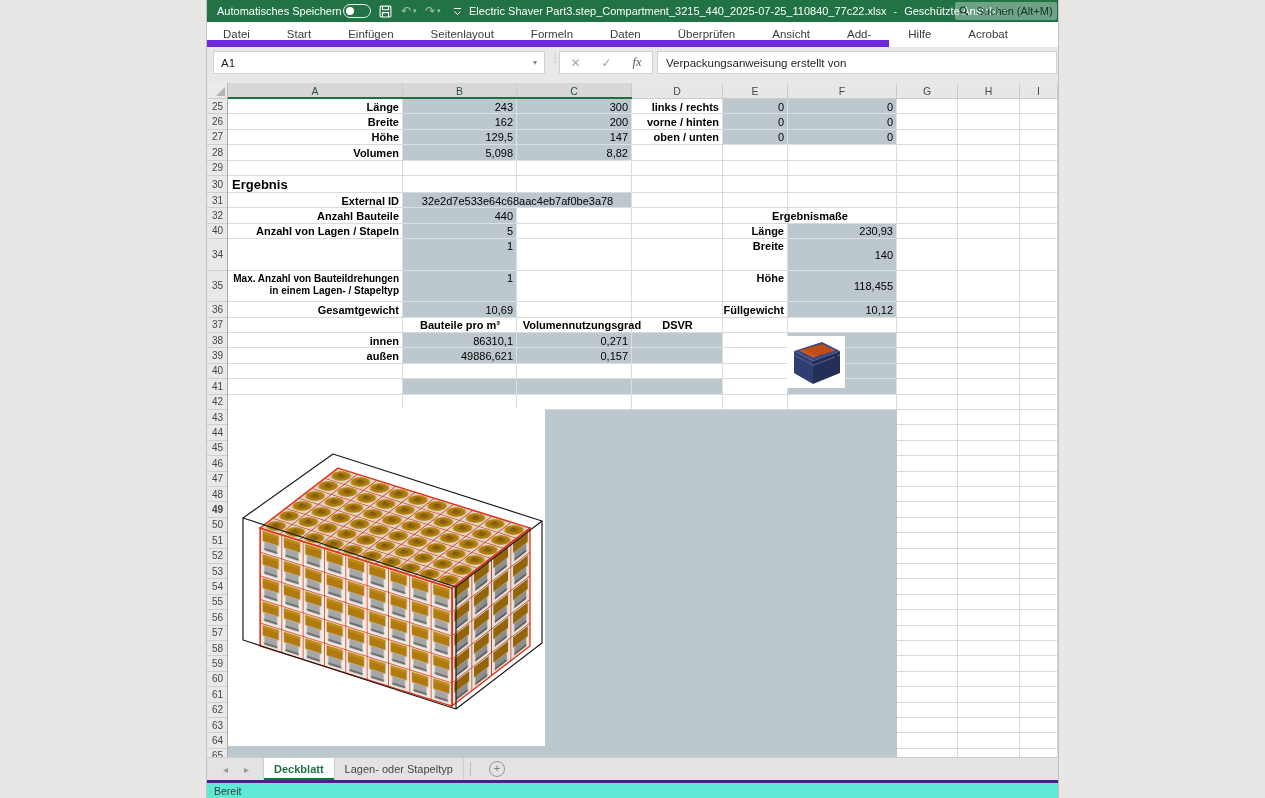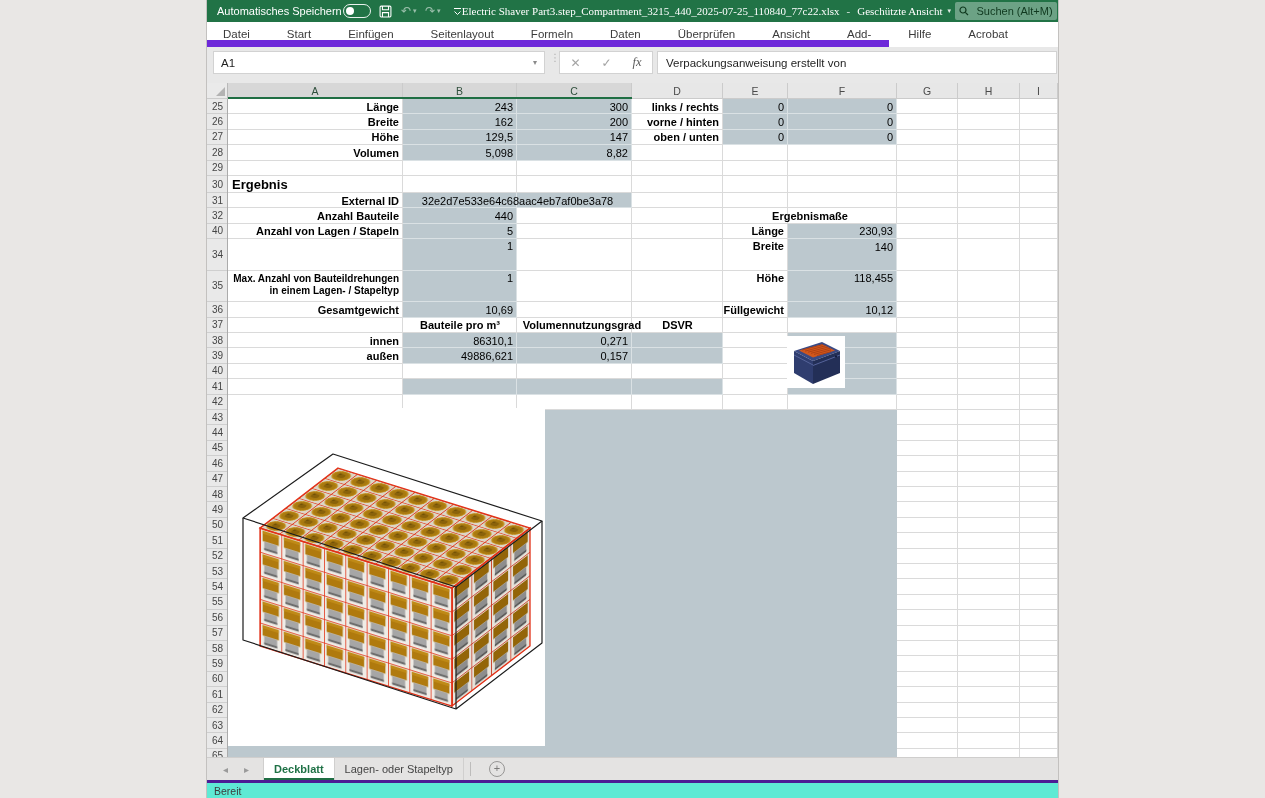--- a/index.html
+++ b/index.html
@@ -3,21 +3,21 @@
 <meta charset="utf-8">
 <style>
   html,body{margin:0;padding:0;}
   body{width:1265px;height:798px;background:#e9e7e5;font-family:"Liberation Sans",sans-serif;overflow:hidden;position:relative;}
   .window{position:absolute;left:207px;top:0;width:851px;height:798px;background:#fff;overflow:hidden;box-shadow:0 0 0 1px #c3c1bf;}
   
   .titlebar{position:absolute;left:0;top:0;width:851px;height:22px;background:#217346;color:#fff;}
   .tb-item{position:absolute;top:0;height:22px;display:flex;align-items:center;font-size:11px;color:#fff;white-space:nowrap;}
   .toggle{width:26px;height:12px;border:1px solid rgba(255,255,255,.9);border-radius:7px;position:relative;}
   .toggle .knob{position:absolute;left:2px;top:1.5px;width:8px;height:8px;border-radius:50%;background:#fff;}
-  .tb-filename{justify-content:flex-end;font-family:Liberation Serif, serif;}
+  .tb-filename{justify-content:flex-start;}
   .searchpill{background:rgba(255,255,255,.34);border-radius:2px;justify-content:center;gap:7px;color:#10391f;height:18px;top:2px;}
   
   .ribbon{position:absolute;left:0;top:22px;width:682px;height:25px;background:#fff;display:flex;padding-left:6px;box-sizing:border-box;border-bottom:7px solid #6d28d9;gap:17px;}
   .rtab{padding:0 10px;line-height:25px;font-size:11.5px;color:#3b3b3b;}
   
   .fbar{position:absolute;left:0;top:47px;width:851px;height:36px;background:#e8e8e8;}
   .namebox{position:absolute;left:6px;top:4px;width:332px;height:23px;background:#fff;border:1px solid #d2d2d2;box-sizing:border-box;font-size:11.5px;color:#222;display:flex;align-items:center;padding-left:7px;}
   .namebox .caret{position:absolute;right:7px;font-size:8px;color:#8a8a8a;}
   .fdots{position:absolute;left:343px;top:8px;color:#b0b0b0;font-size:10px;letter-spacing:0;line-height:5px;}
   .fxgroup{position:absolute;left:352px;top:4px;width:94px;height:23px;background:#fff;border:1px solid #d2d2d2;box-sizing:border-box;display:flex;align-items:center;justify-content:space-around;}
@@ -33,21 +33,21 @@
   .greenline{position:absolute;top:14px;height:2px;background:#1f6e43;}
   
   .sheet{position:absolute;left:0;top:99px;width:851px;height:658px;background:#fff;overflow:hidden;}
   .vline{position:absolute;width:1px;background:#dadada;top:0;height:658px;}
   .hline{position:absolute;height:1px;background:#dadada;}
   .rowhdrstrip{position:absolute;left:0;top:0;width:21px;height:658px;background:#e9e9e9;}
   .rowhdredge{position:absolute;left:20px;top:0;width:1px;height:658px;background:#ababab;}
   .rowhdr{position:absolute;left:0;width:21px;background:#e9e9e9;border-bottom:1px solid #cfcfcf;box-sizing:border-box;font-size:10px;color:#454545;display:flex;align-items:center;justify-content:center;}
   .cell{position:absolute;display:flex;align-items:center;font-size:11px;color:#000;white-space:nowrap;padding:0 4px;box-sizing:border-box;}
   .b{font-weight:bold}.r{justify-content:flex-end}.c{justify-content:center}.l{justify-content:flex-start}
-  .vt{align-items:flex-start;padding-top:1px}.vb{align-items:flex-end;padding-bottom:18px}
+  .vt{align-items:flex-start;padding-top:1px}.vb{align-items:flex-end;padding-bottom:10px}
   .wrap{white-space:normal;text-align:right;line-height:12.5px;align-items:flex-start;padding-top:2px}
   .big{font-size:13px}.sm{font-size:10px}
   .shade-cell{position:absolute;background:#bcc8ce;border-right:1px solid rgba(255,255,255,.45);border-bottom:1px solid rgba(255,255,255,.45);box-sizing:border-box;}
   .shade-solid{position:absolute;background:#bcc8ce;}
   .imgbox{position:absolute;background:#fff;}
   
   .tabbar{position:absolute;left:0;top:757px;width:851px;height:23px;background:#e4e3e2;border-top:1px solid #cfcecd;box-sizing:border-box;display:flex;align-items:stretch;}
   .navarrows{display:flex;align-items:center;gap:16px;padding:0 14px 0 16px;color:#9a9a9a;font-size:10px;}
   .stab{display:flex;align-items:center;padding:0 10px;font-size:11px;color:#444;position:relative;border-right:1px solid #d0cfce;}
   .stab.active{background:#fff;color:#1e7145;font-weight:bold;border-left:1px solid #d0cfce;}
@@ -464,21 +464,21 @@
       <div class="rowhdr" style="top: 249.4px; height: 15.4px;">39</div>
       <div class="rowhdr" style="top: 264.8px; height: 15.4px;">40</div>
       <div class="rowhdr" style="top: 280.2px; height: 15.4px;">41</div>
       <div class="rowhdr" style="top: 295.6px; height: 15.4px;">42</div>
       <div class="rowhdr" style="top: 311px; height: 15.4px;">43</div>
       <div class="rowhdr" style="top: 326.4px; height: 15.4px;">44</div>
       <div class="rowhdr" style="top: 341.8px; height: 15.4px;">45</div>
       <div class="rowhdr" style="top: 357.2px; height: 15.4px;">46</div>
       <div class="rowhdr" style="top: 372.6px; height: 15.4px;">47</div>
       <div class="rowhdr" style="top: 388px; height: 15.4px;">48</div>
-      <div class="rowhdr" style="top: 403.4px; height: 15.4px;">49</div>
+      <div class="rowhdr" style="top: 403.4px; height: 15.4px; font-weight: bold;">49</div>
       <div class="rowhdr" style="top: 418.8px; height: 15.4px;">50</div>
       <div class="rowhdr" style="top: 434.2px; height: 15.4px;">51</div>
       <div class="rowhdr" style="top: 449.6px; height: 15.4px;">52</div>
       <div class="rowhdr" style="top: 465px; height: 15.4px;">53</div>
       <div class="rowhdr" style="top: 480.4px; height: 15.4px;">54</div>
       <div class="rowhdr" style="top: 495.8px; height: 15.4px;">55</div>
       <div class="rowhdr" style="top: 511.2px; height: 15.4px;">56</div>
       <div class="rowhdr" style="top: 526.6px; height: 15.4px;">57</div>
       <div class="rowhdr" style="top: 542px; height: 15.4px;">58</div>
       <div class="rowhdr" style="top: 557.4px; height: 15.4px;">59</div>

